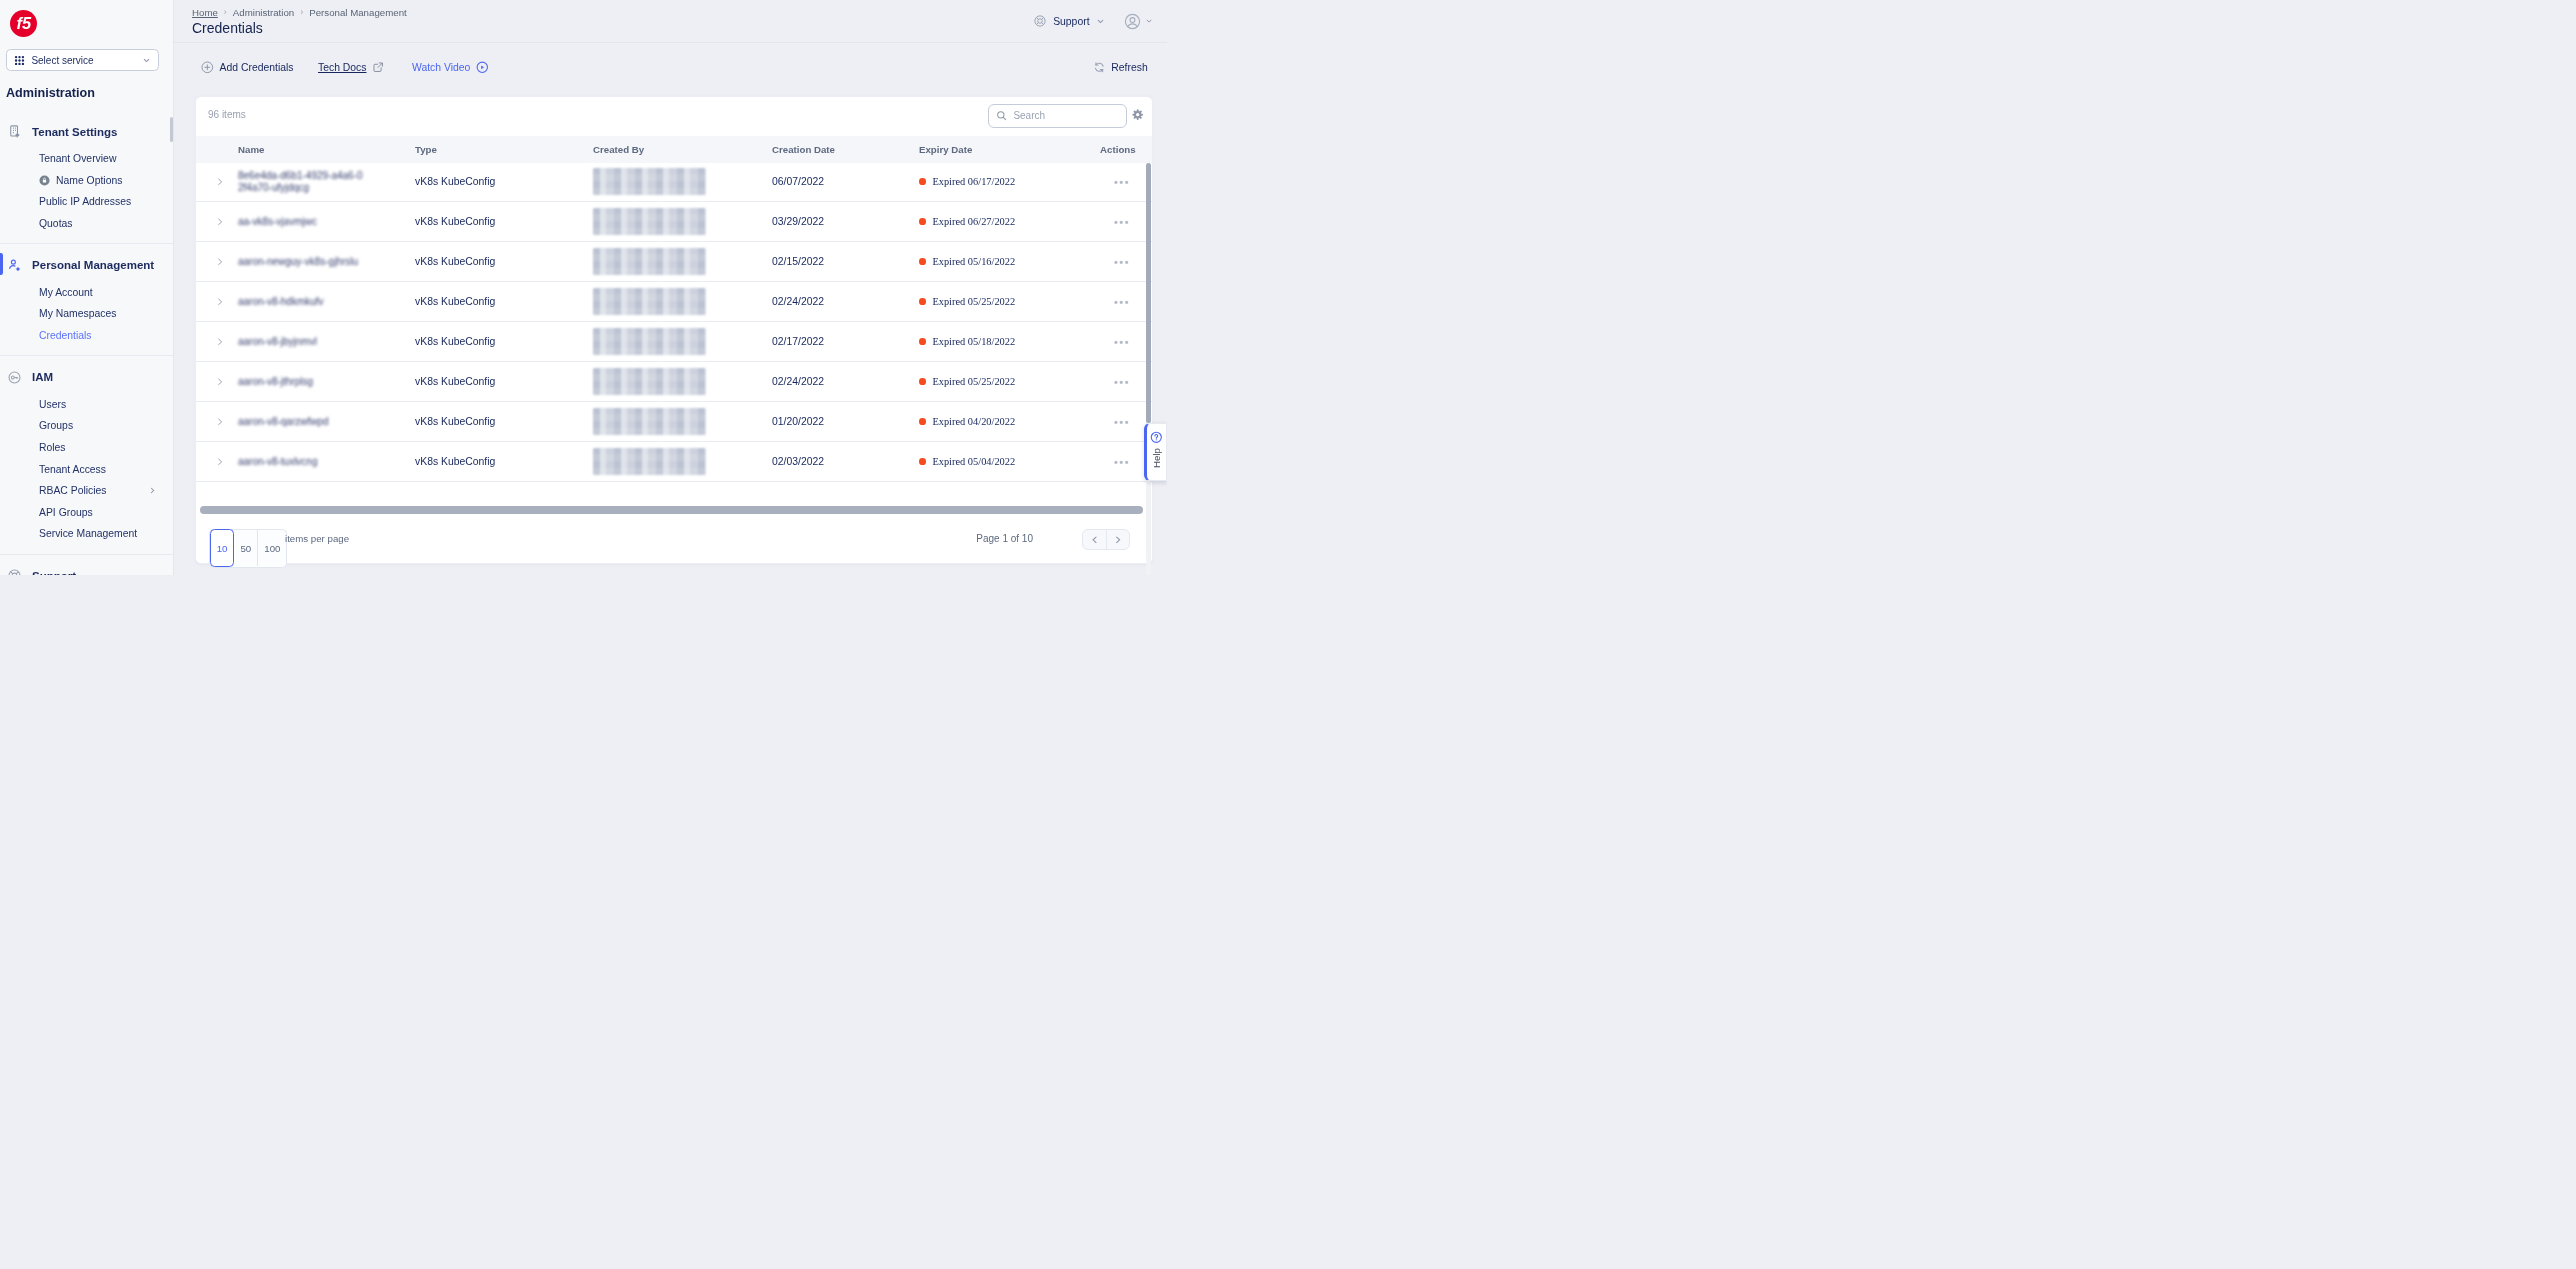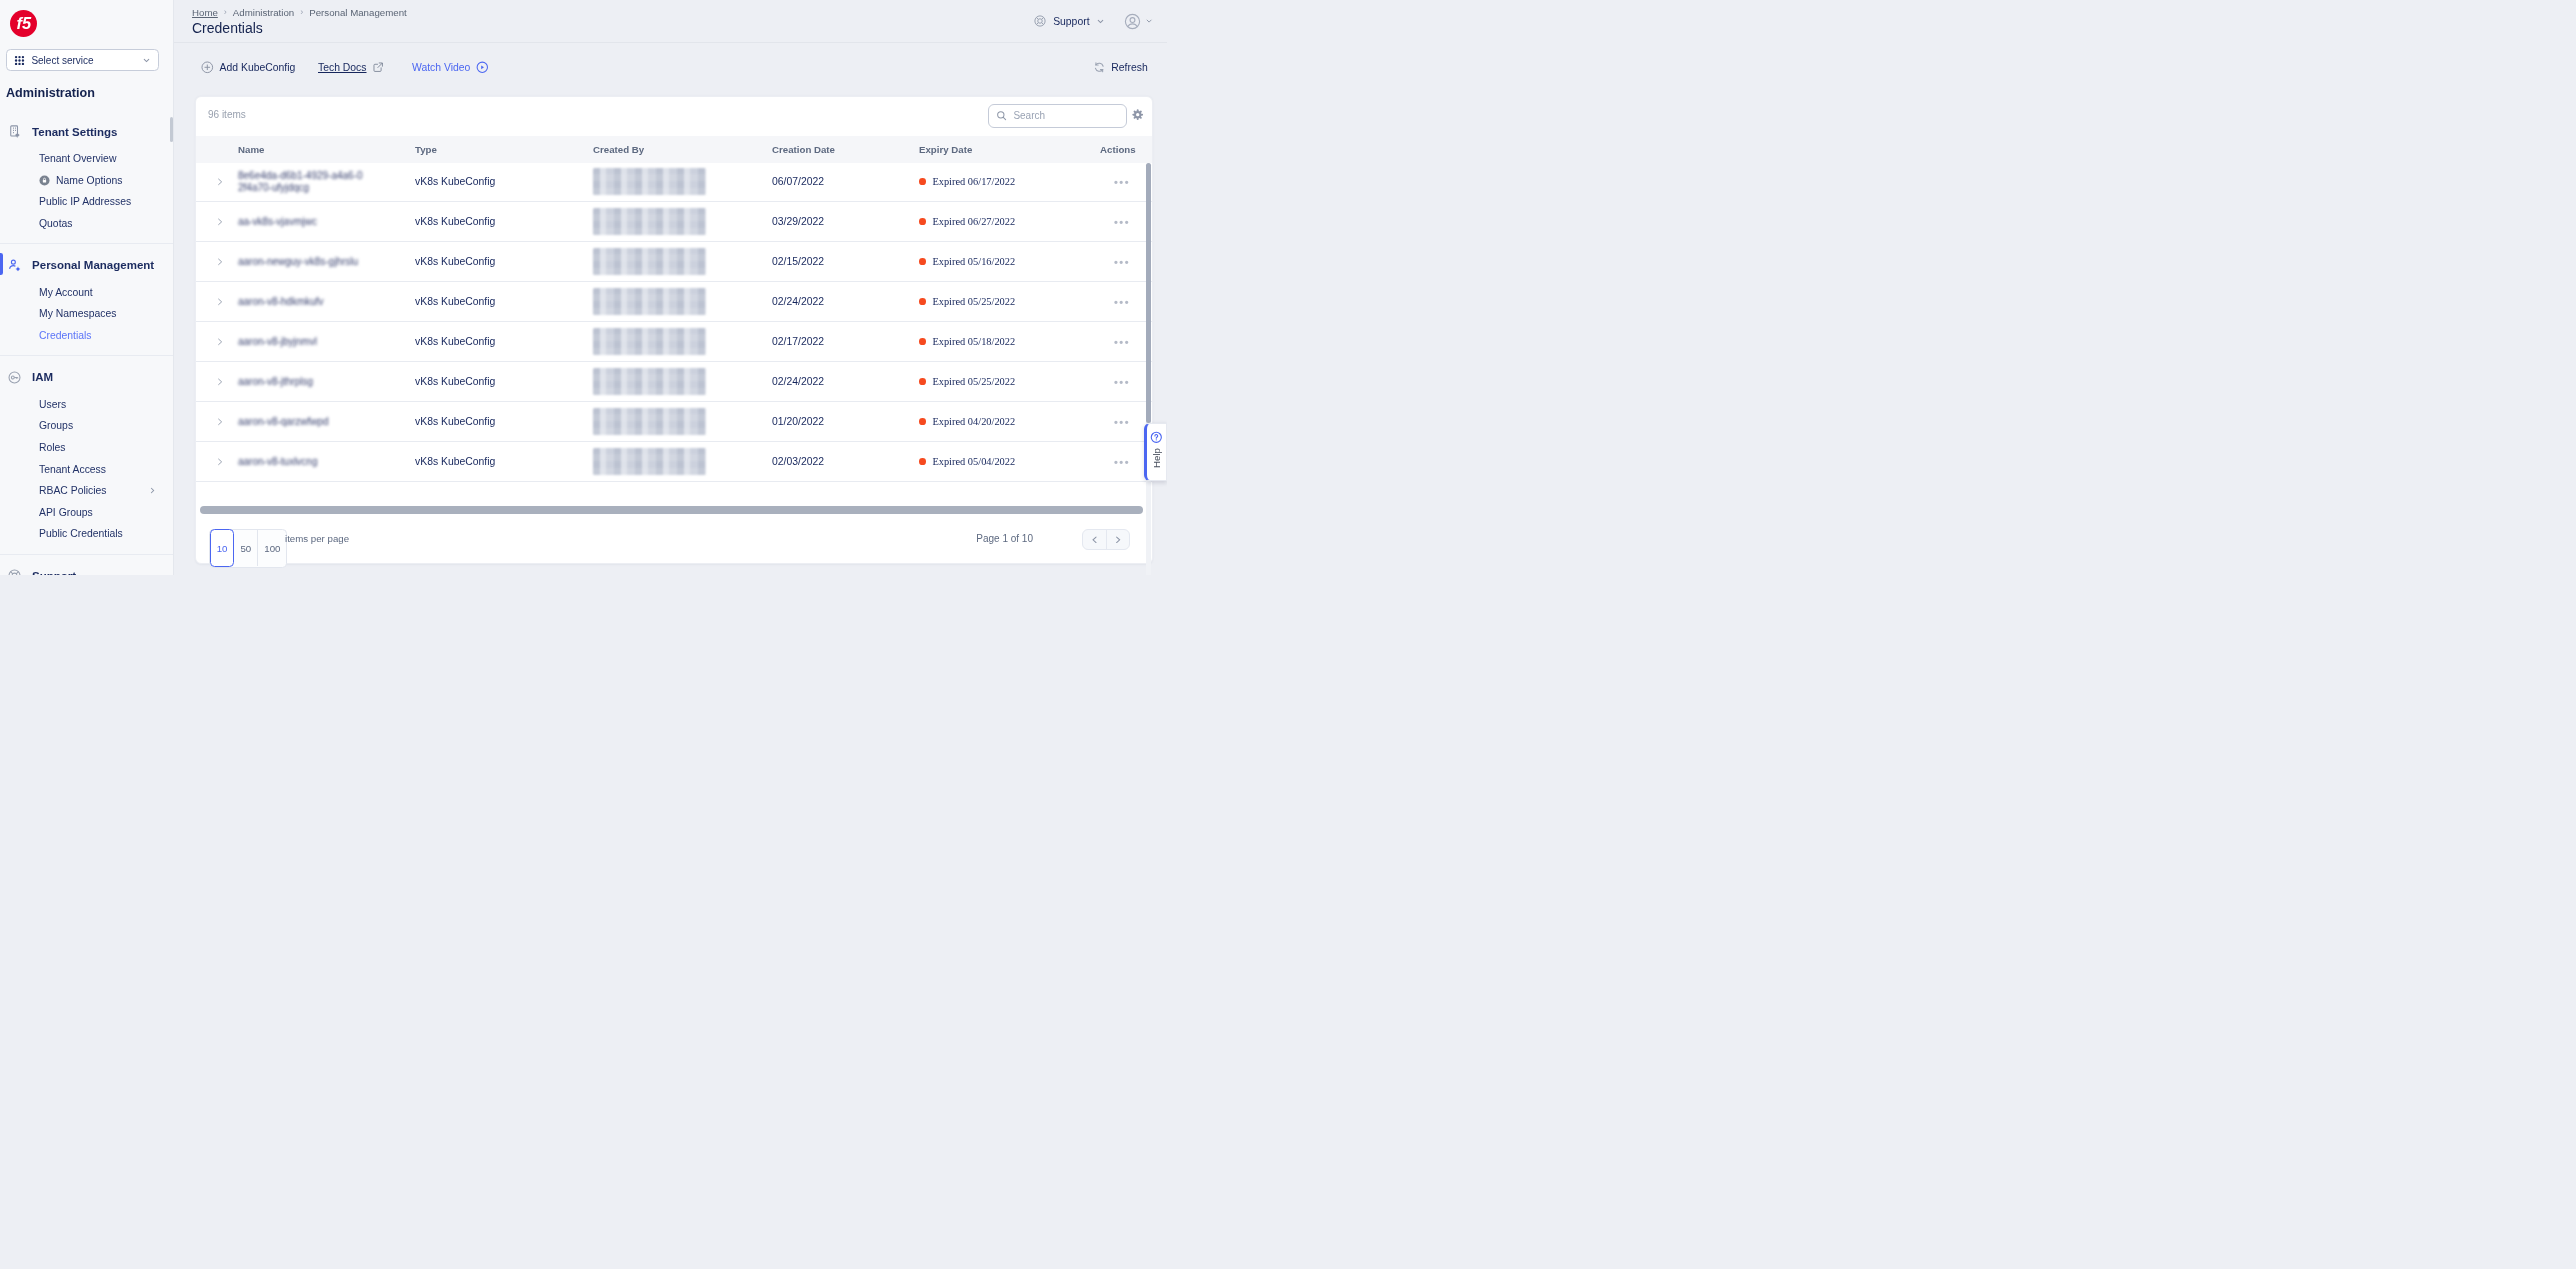--- a/index.html
+++ b/index.html
@@ -215,21 +215,21 @@
         <span class="sub-chevron">
           <svg width="9" height="9" viewBox="0 0 16 16" fill="none" stroke="#8c95a7" stroke-width="1.8" stroke-linecap="round">
               <path d="M6 4l4 4-4 4"></path>
             </svg>
         </span>
       </div>
       <div class="nav-item">
           <span>API Groups</span>
         </div>
       <div class="nav-item">
-          <span>Public Credentials</span>
+          <span>Service Management</span>
         </div>
     </div>
     <div class="nav-divider"></div>
 
     <div class="group-header">
       <span>
         <svg width="15" height="15" viewBox="0 0 20 20" fill="none" stroke="#99a1b0" stroke-width="1.4">
             <circle cx="10" cy="10" r="7.3"></circle>
             <circle cx="10" cy="10" r="3.2"></circle>
             <path d="M12.3 7.7l2.9-2.9M7.7 7.7L4.8 4.8M12.3 12.3l2.9 2.9M7.7 12.3l-2.9 2.9"></path>
@@ -281,21 +281,21 @@
   </div>
 
   <div class="header-divider"></div>
 
   <div class="toolbar">
     <div class="tb-item tb-add">
       <svg width="12.6" height="12.6" viewBox="0 0 18 18" fill="none" stroke="#8d95a5" stroke-width="1.4">
           <circle cx="9" cy="9" r="7.6"></circle>
           <path d="M9 5.6v6.8M5.6 9h6.8" stroke-linecap="round"></path>
         </svg>
-      <span class="t">Add KubeConfig</span>
+      <span class="t">Add Credentials</span>
     </div>
     <div class="tb-item tb-docs">
       <span class="t">Tech Docs</span>
       <svg width="10.4" height="10.4" viewBox="0 0 16 16" fill="none" stroke="#7d8697" stroke-width="1.4" stroke-linecap="round">
           <path d="M12.5 9v4a1.5 1.5 0 0 1-1.5 1.5H3A1.5 1.5 0 0 1 1.5 13V5A1.5 1.5 0 0 1 3 3.5h4"></path>
           <path d="M9.5 1.5h5v5M14 2L7.5 8.5"></path>
         </svg>
     </div>
     <div class="tb-item tb-video">
       <span class="t">Watch Video</span>

